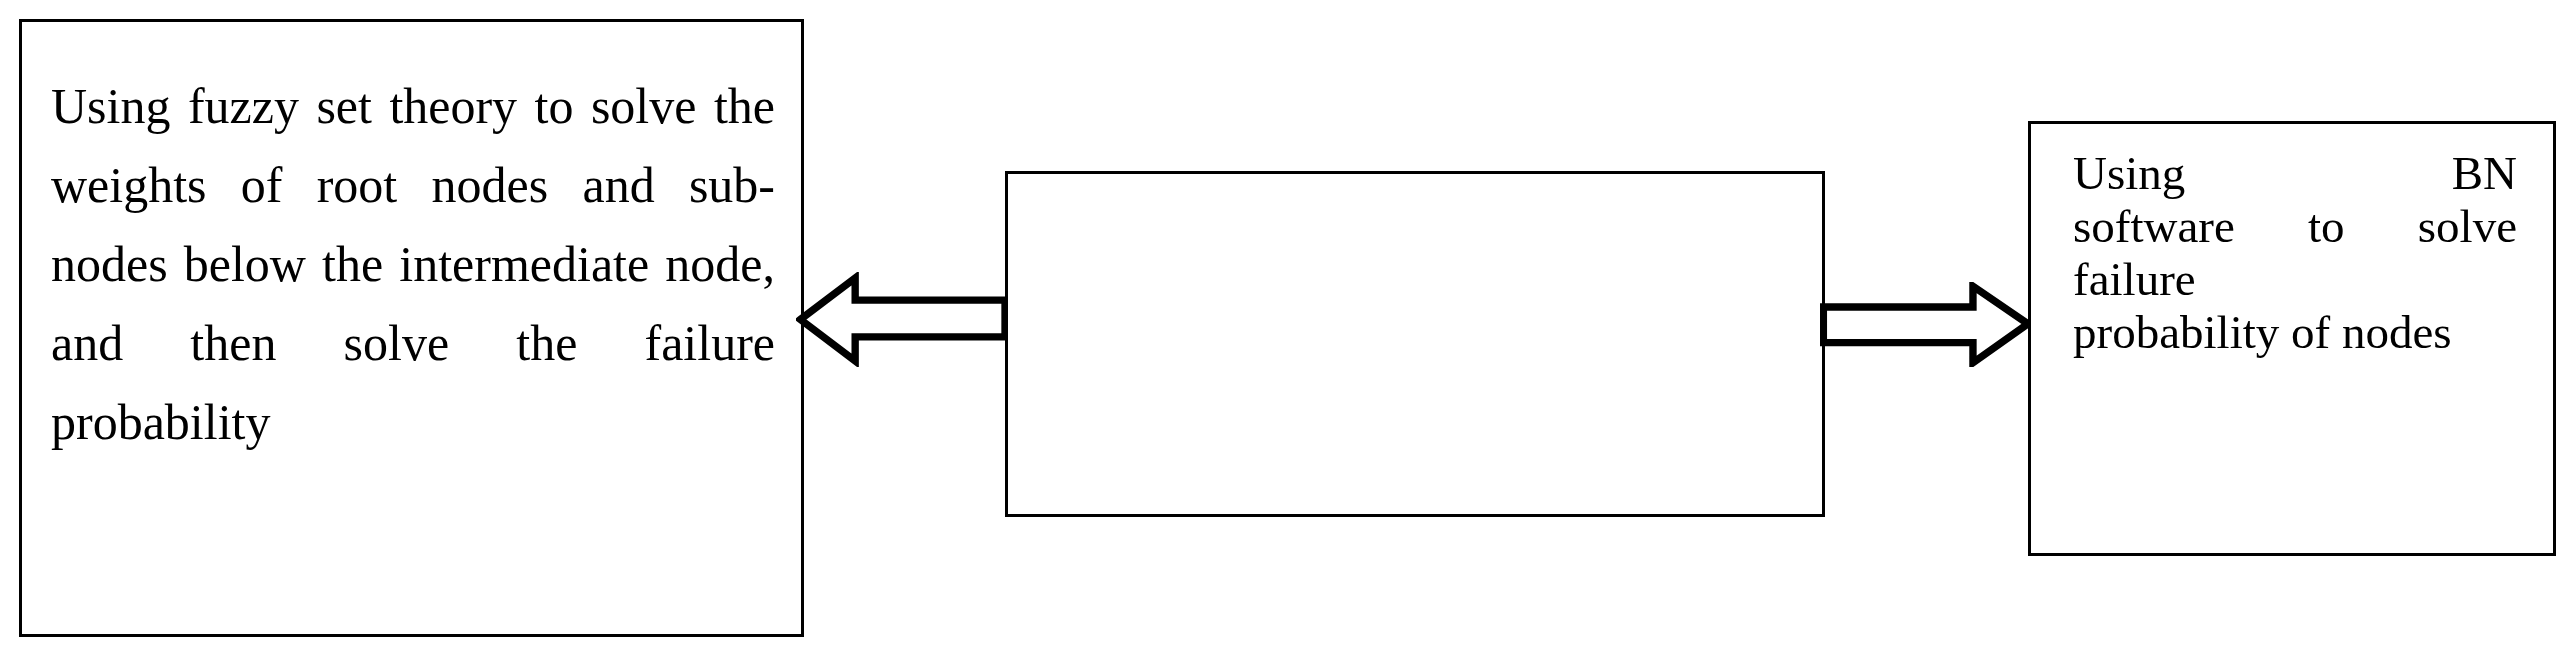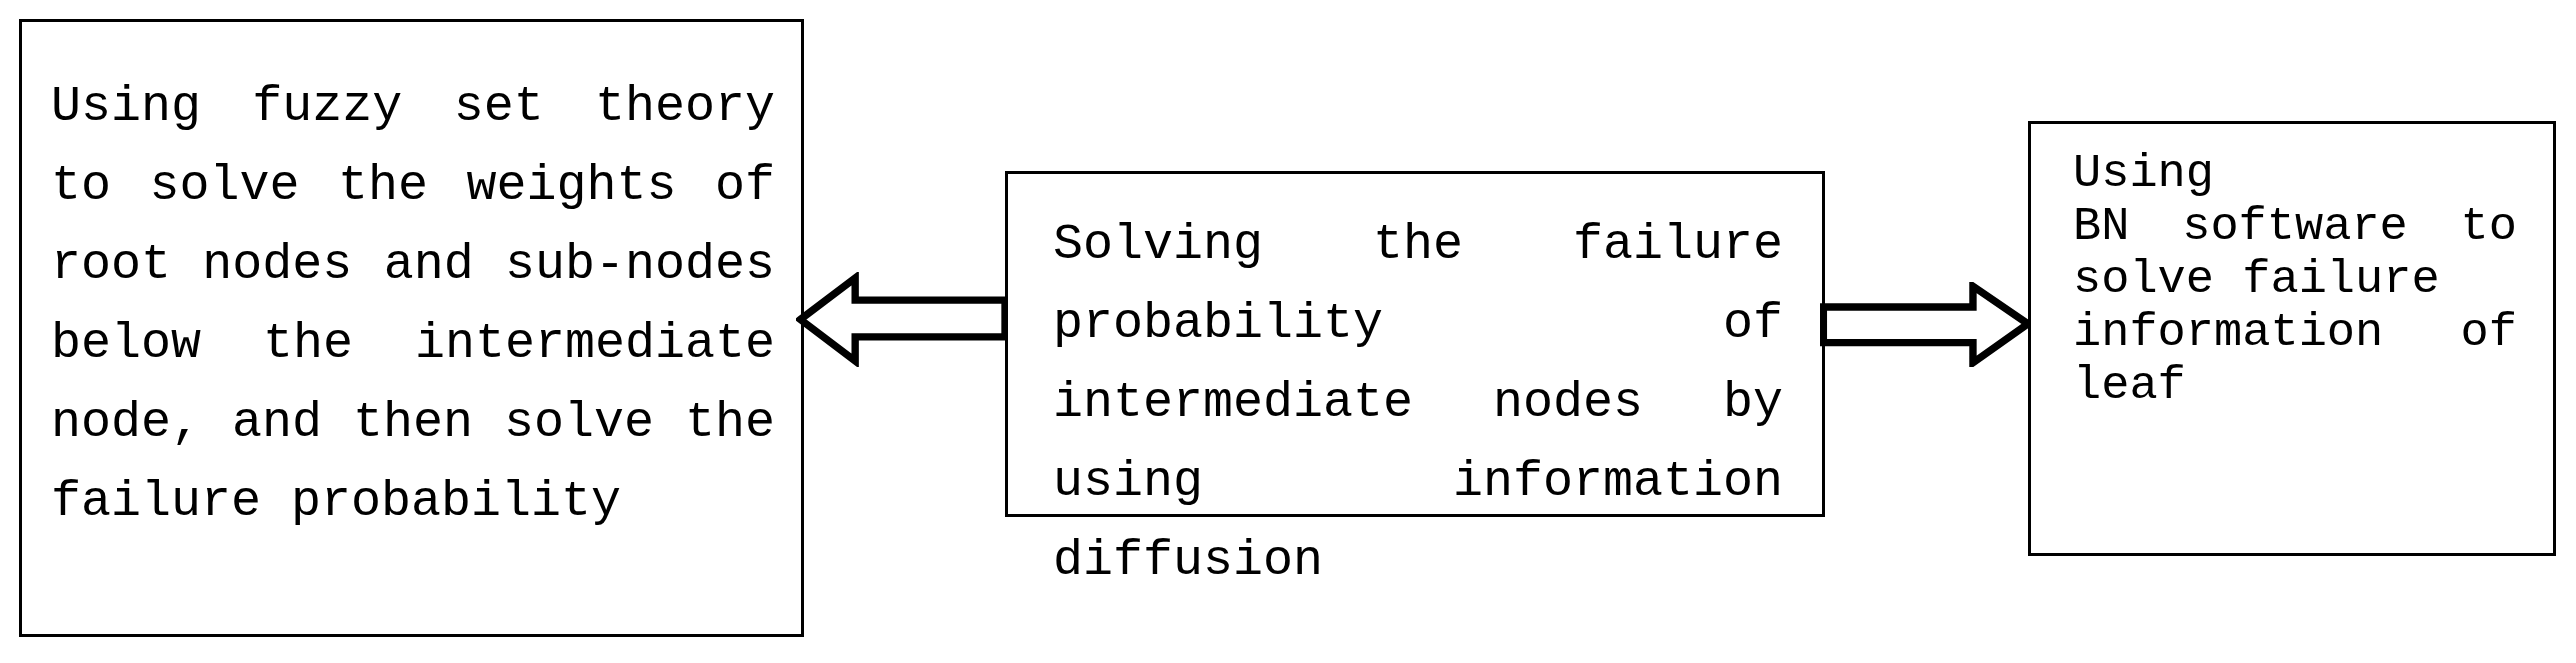--- a/index.html
+++ b/index.html
@@ -20,21 +20,21 @@
     position: absolute;
     box-sizing: border-box;
     border: 3.4px solid #000000;
     background: #ffffff;
   }
 
   .box-text {
     position: absolute;
     box-sizing: border-box;
     color: #000000;
-    font-family: Liberation Mono, monospace;
+    font-family: Liberation Serif, serif;
     text-align: justify;
     text-justify: inter-word;
     white-space: pre-wrap;
   }
 
   
   #box-left {
     left: 19px;
     top: 19px;
     width: 785px;
@@ -115,25 +115,24 @@
   <div class="flow-box" id="box-left"></div>
   <div class="box-text" id="box-left-text">Using fuzzy set theory to solve the weights of root nodes and sub-nodes below the intermediate node, and then solve the failure probability</div>
 
   <div class="arrow-svg" id="arrow-left-wrap">
     <svg width="212" height="95" viewBox="0 0 316 142">
       <polygon class="arrow-shape" points="6,71 88,9 88,42 312,42 312,97 88,97 88,133"></polygon>
     </svg>
   </div>
 
   <div class="flow-box" id="box-middle"></div>
-  <div class="box-text" id="box-middle-text">Solving the failure probability of intermediate nodes by using information diffusion</div>
 
   <div class="arrow-svg" id="arrow-right-wrap">
     <svg width="212" height="85" viewBox="0 0 316 126">
       <polygon class="arrow-shape" points="310,62 228,6 228,37 5,37 5,90 228,90 228,120"></polygon>
     </svg>
   </div>
 
   <div class="flow-box" id="box-right"></div>
-  <div class="box-text" id="box-right-text"><span class="head">Using                  BN software to solve failure</span><br><span class="tail">information of leaf</span></div>
+  <div class="box-text" id="box-right-text"><span class="head">Using                  BN software to solve failure</span><br><span class="tail">probability of nodes</span></div>
 
 </div>
 
 
 </body></html>

